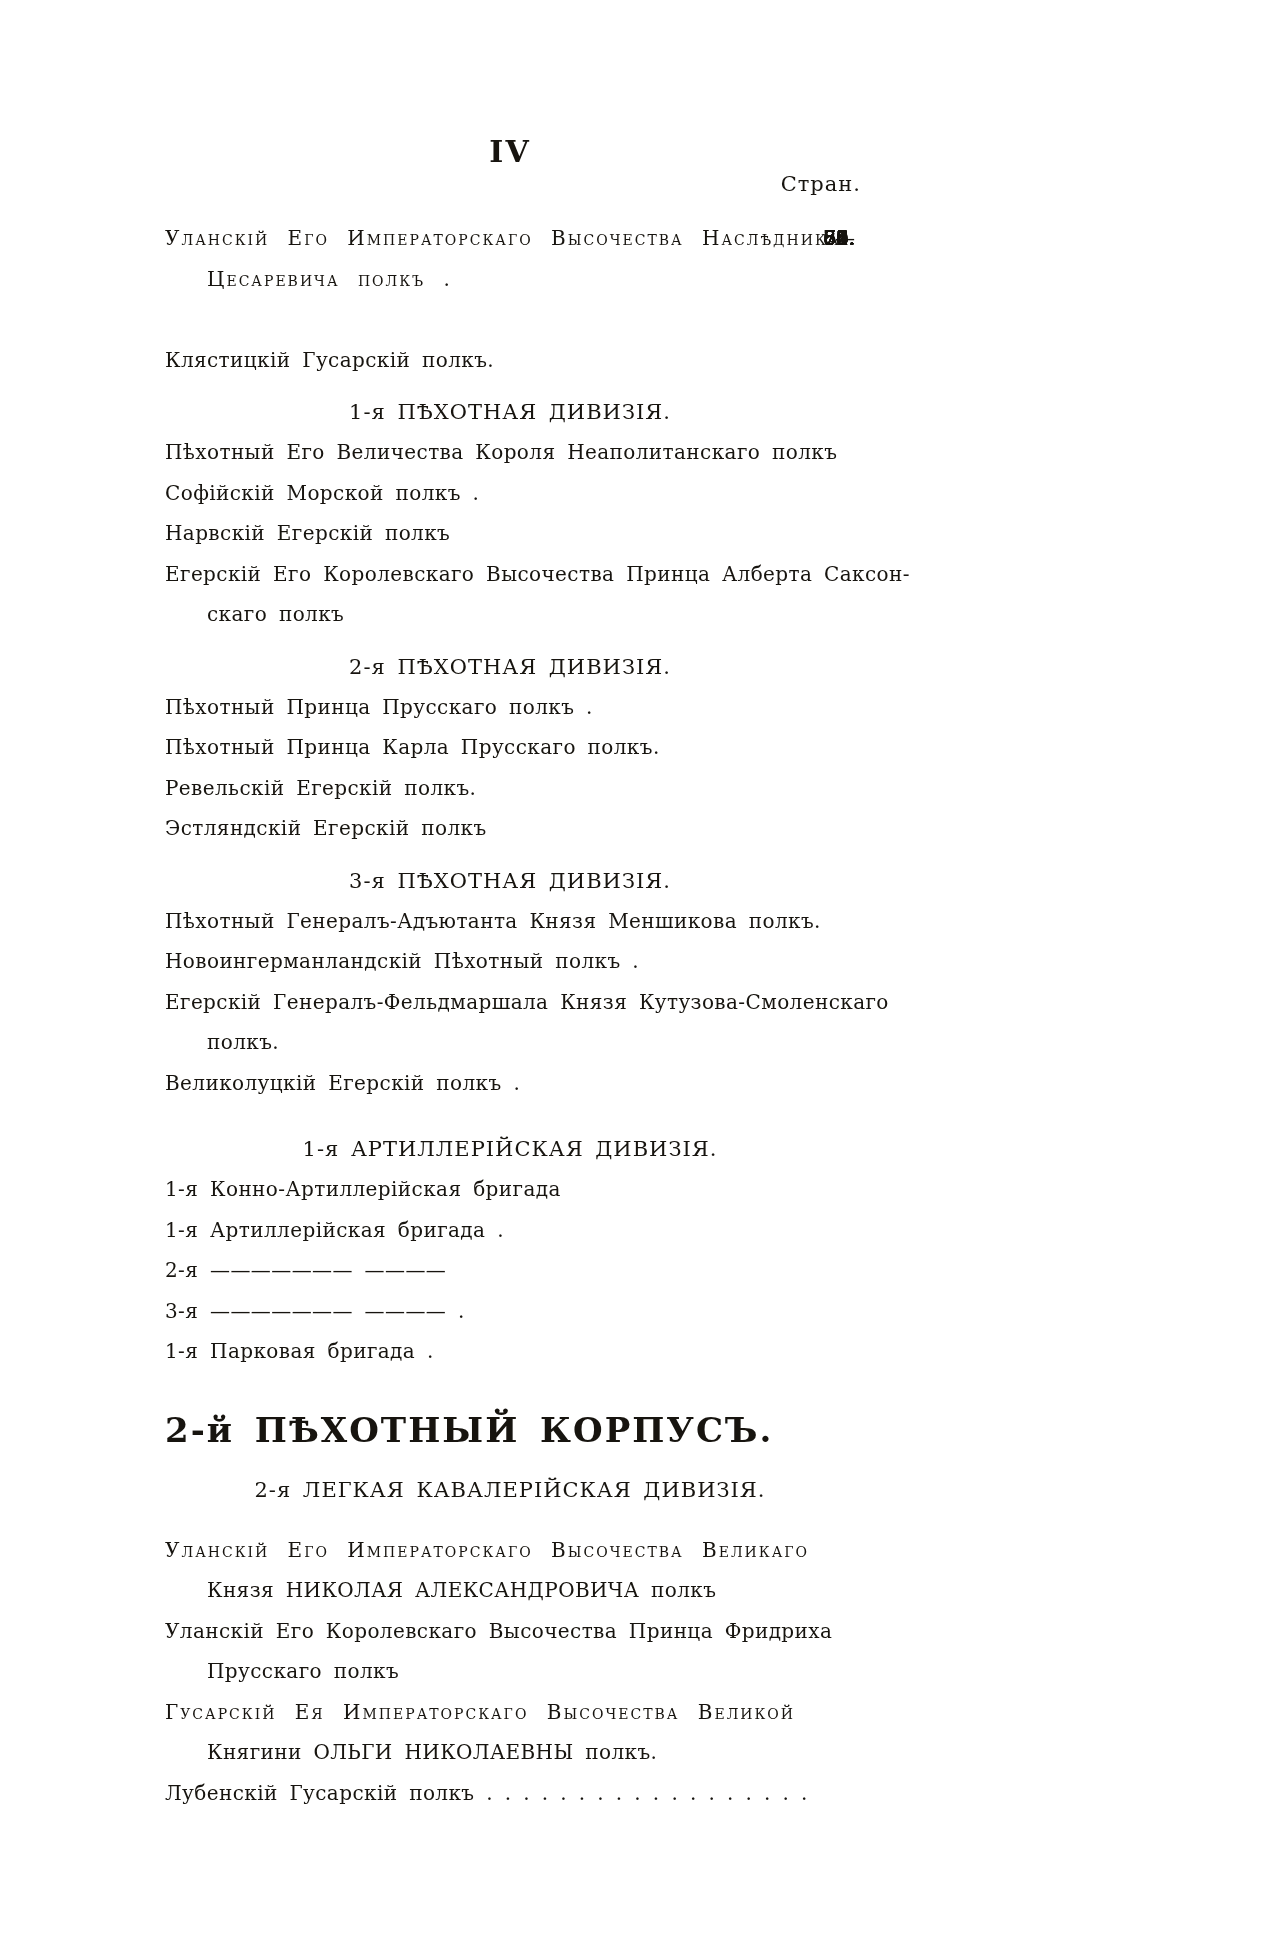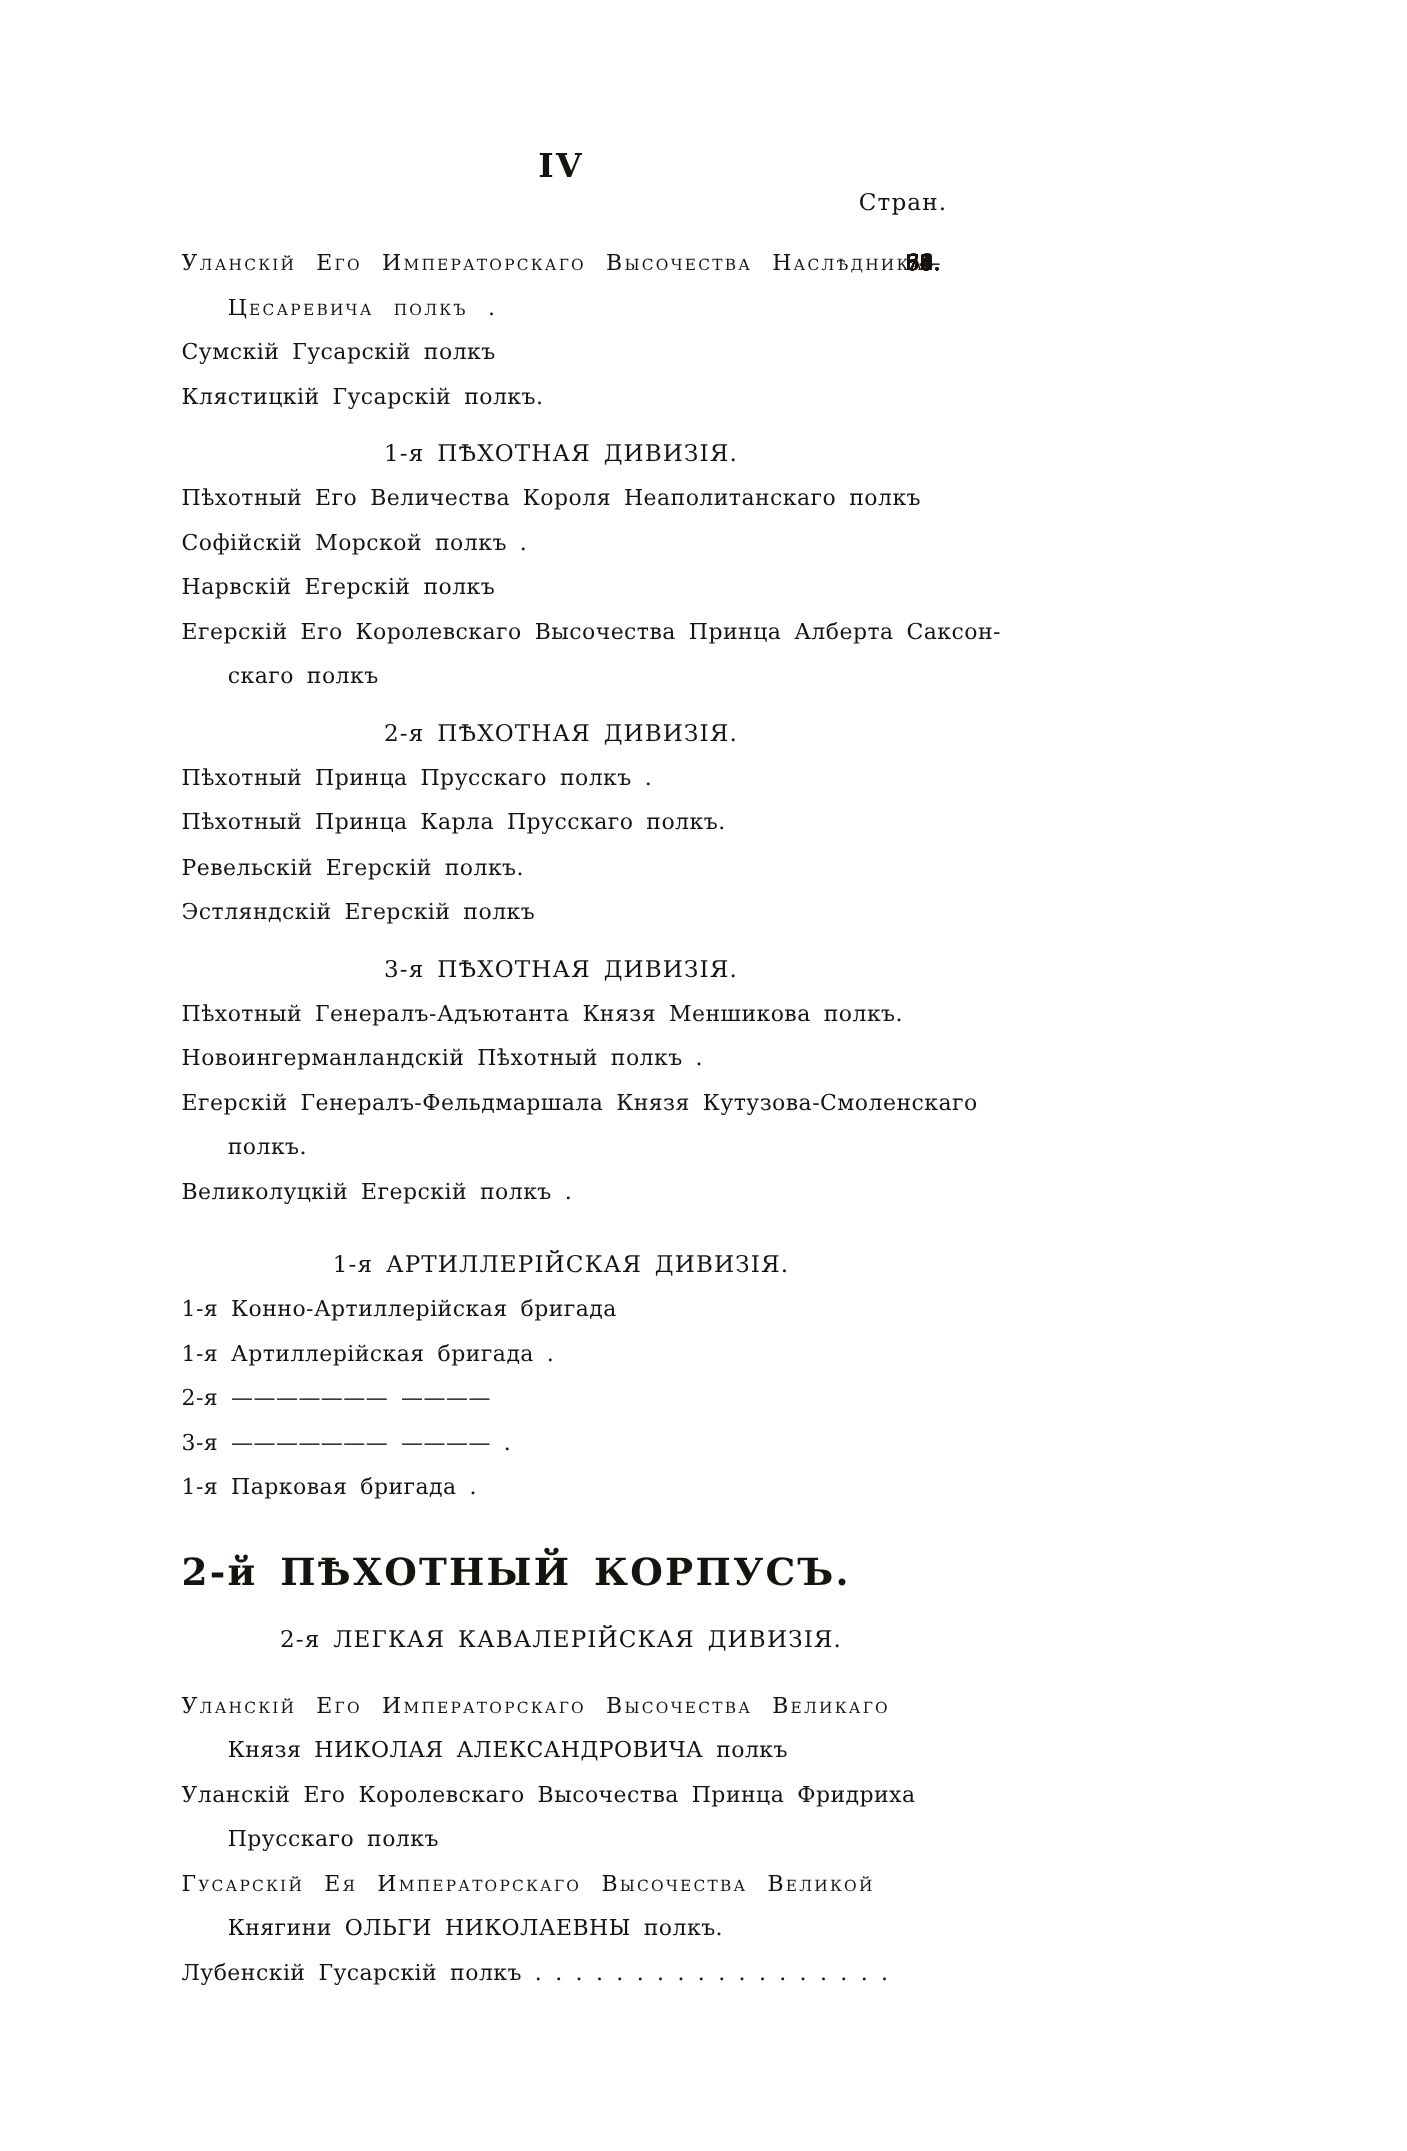--- a/index.html
+++ b/index.html
@@ -68,21 +68,20 @@
   <div class="toc" id="toc">
       <div class="row entry smallcaps">
         <span class="title">Уланскій Его Императорскаго Высочества Наслѣдника</span>
         <span class="page"></span>
       </div>
       <div class="row entry indent smallcaps">
         <span class="title">Цесаревича полкъ .</span>
         <span class="page">55.</span>
       </div>
       <div class="row entry">
-        <span class="title">Сумскій Гусарскій полкъ</span>
         <span class="page">56.</span>
       </div>
       <div class="row entry">
         <span class="title">Клястицкій Гусарскій полкъ.</span>
         <span class="page">58.</span>
       </div>
       <div class="row division" id="row-h1">1-я ПѢХОТНАЯ ДИВИЗІЯ.</div>
       <div class="row entry">
         <span class="title">Пѣхотный Его Величества Короля Неаполитанскаго полкъ</span>
         <span class="page">60.</span>

